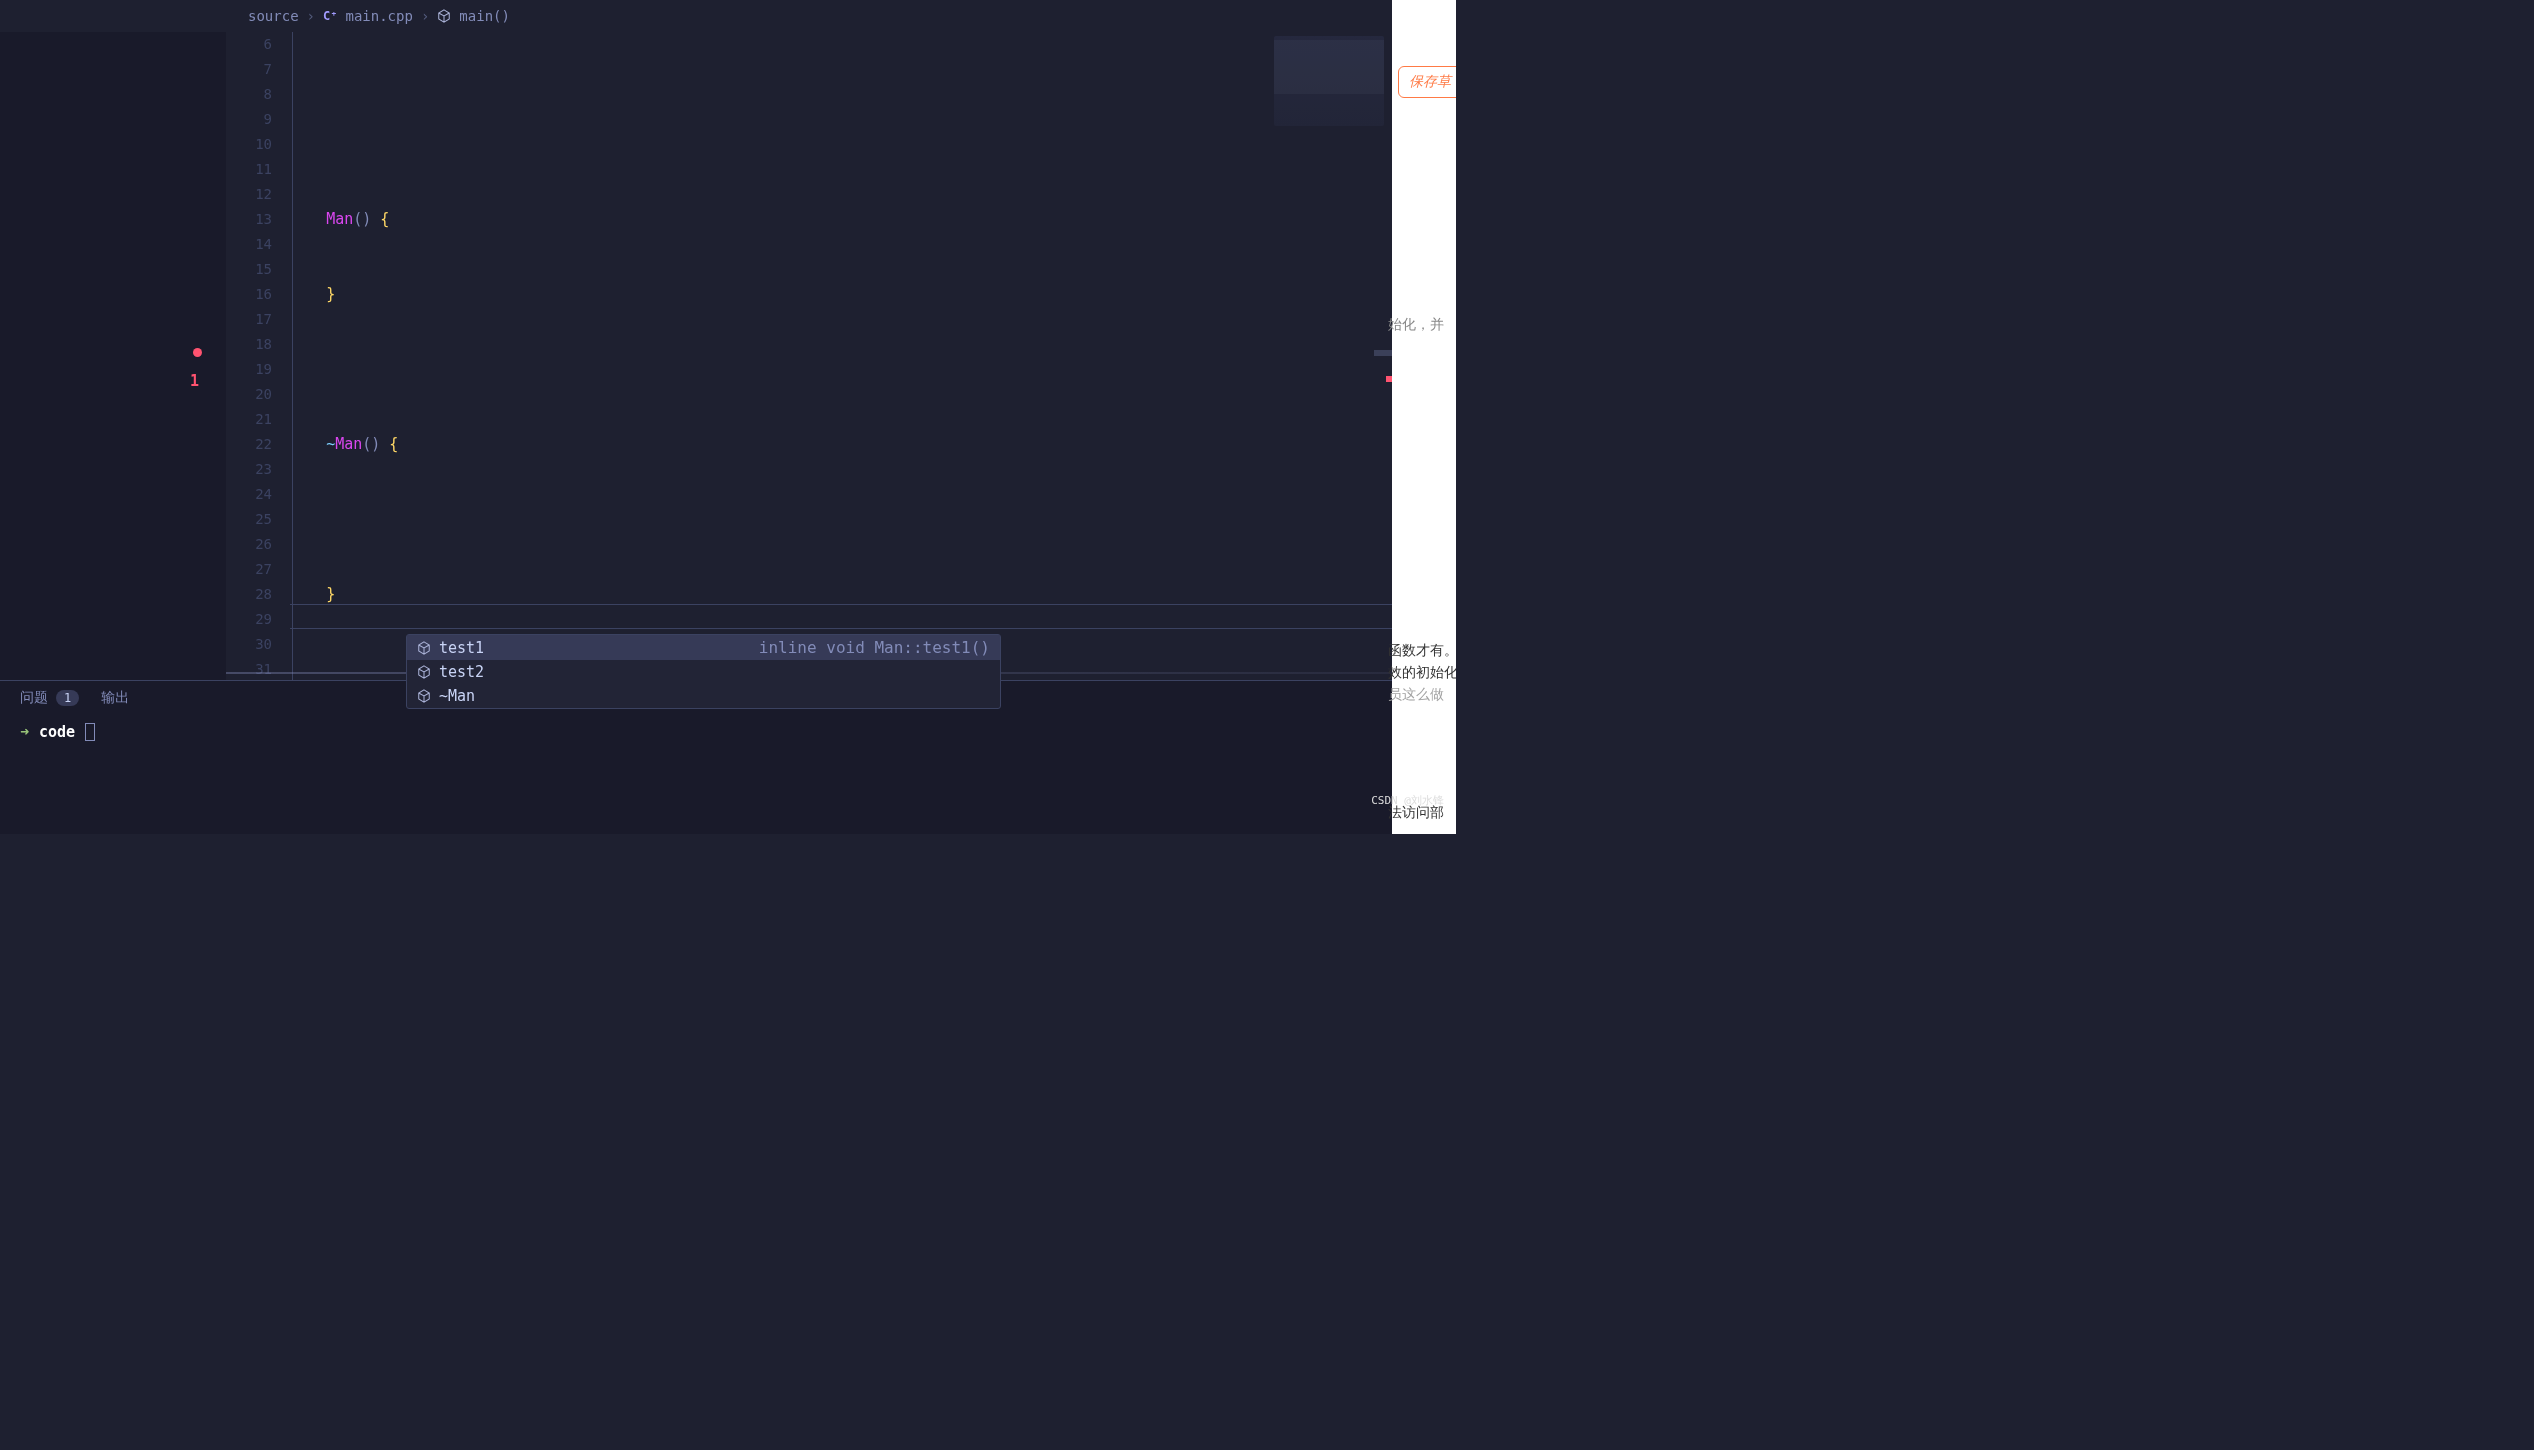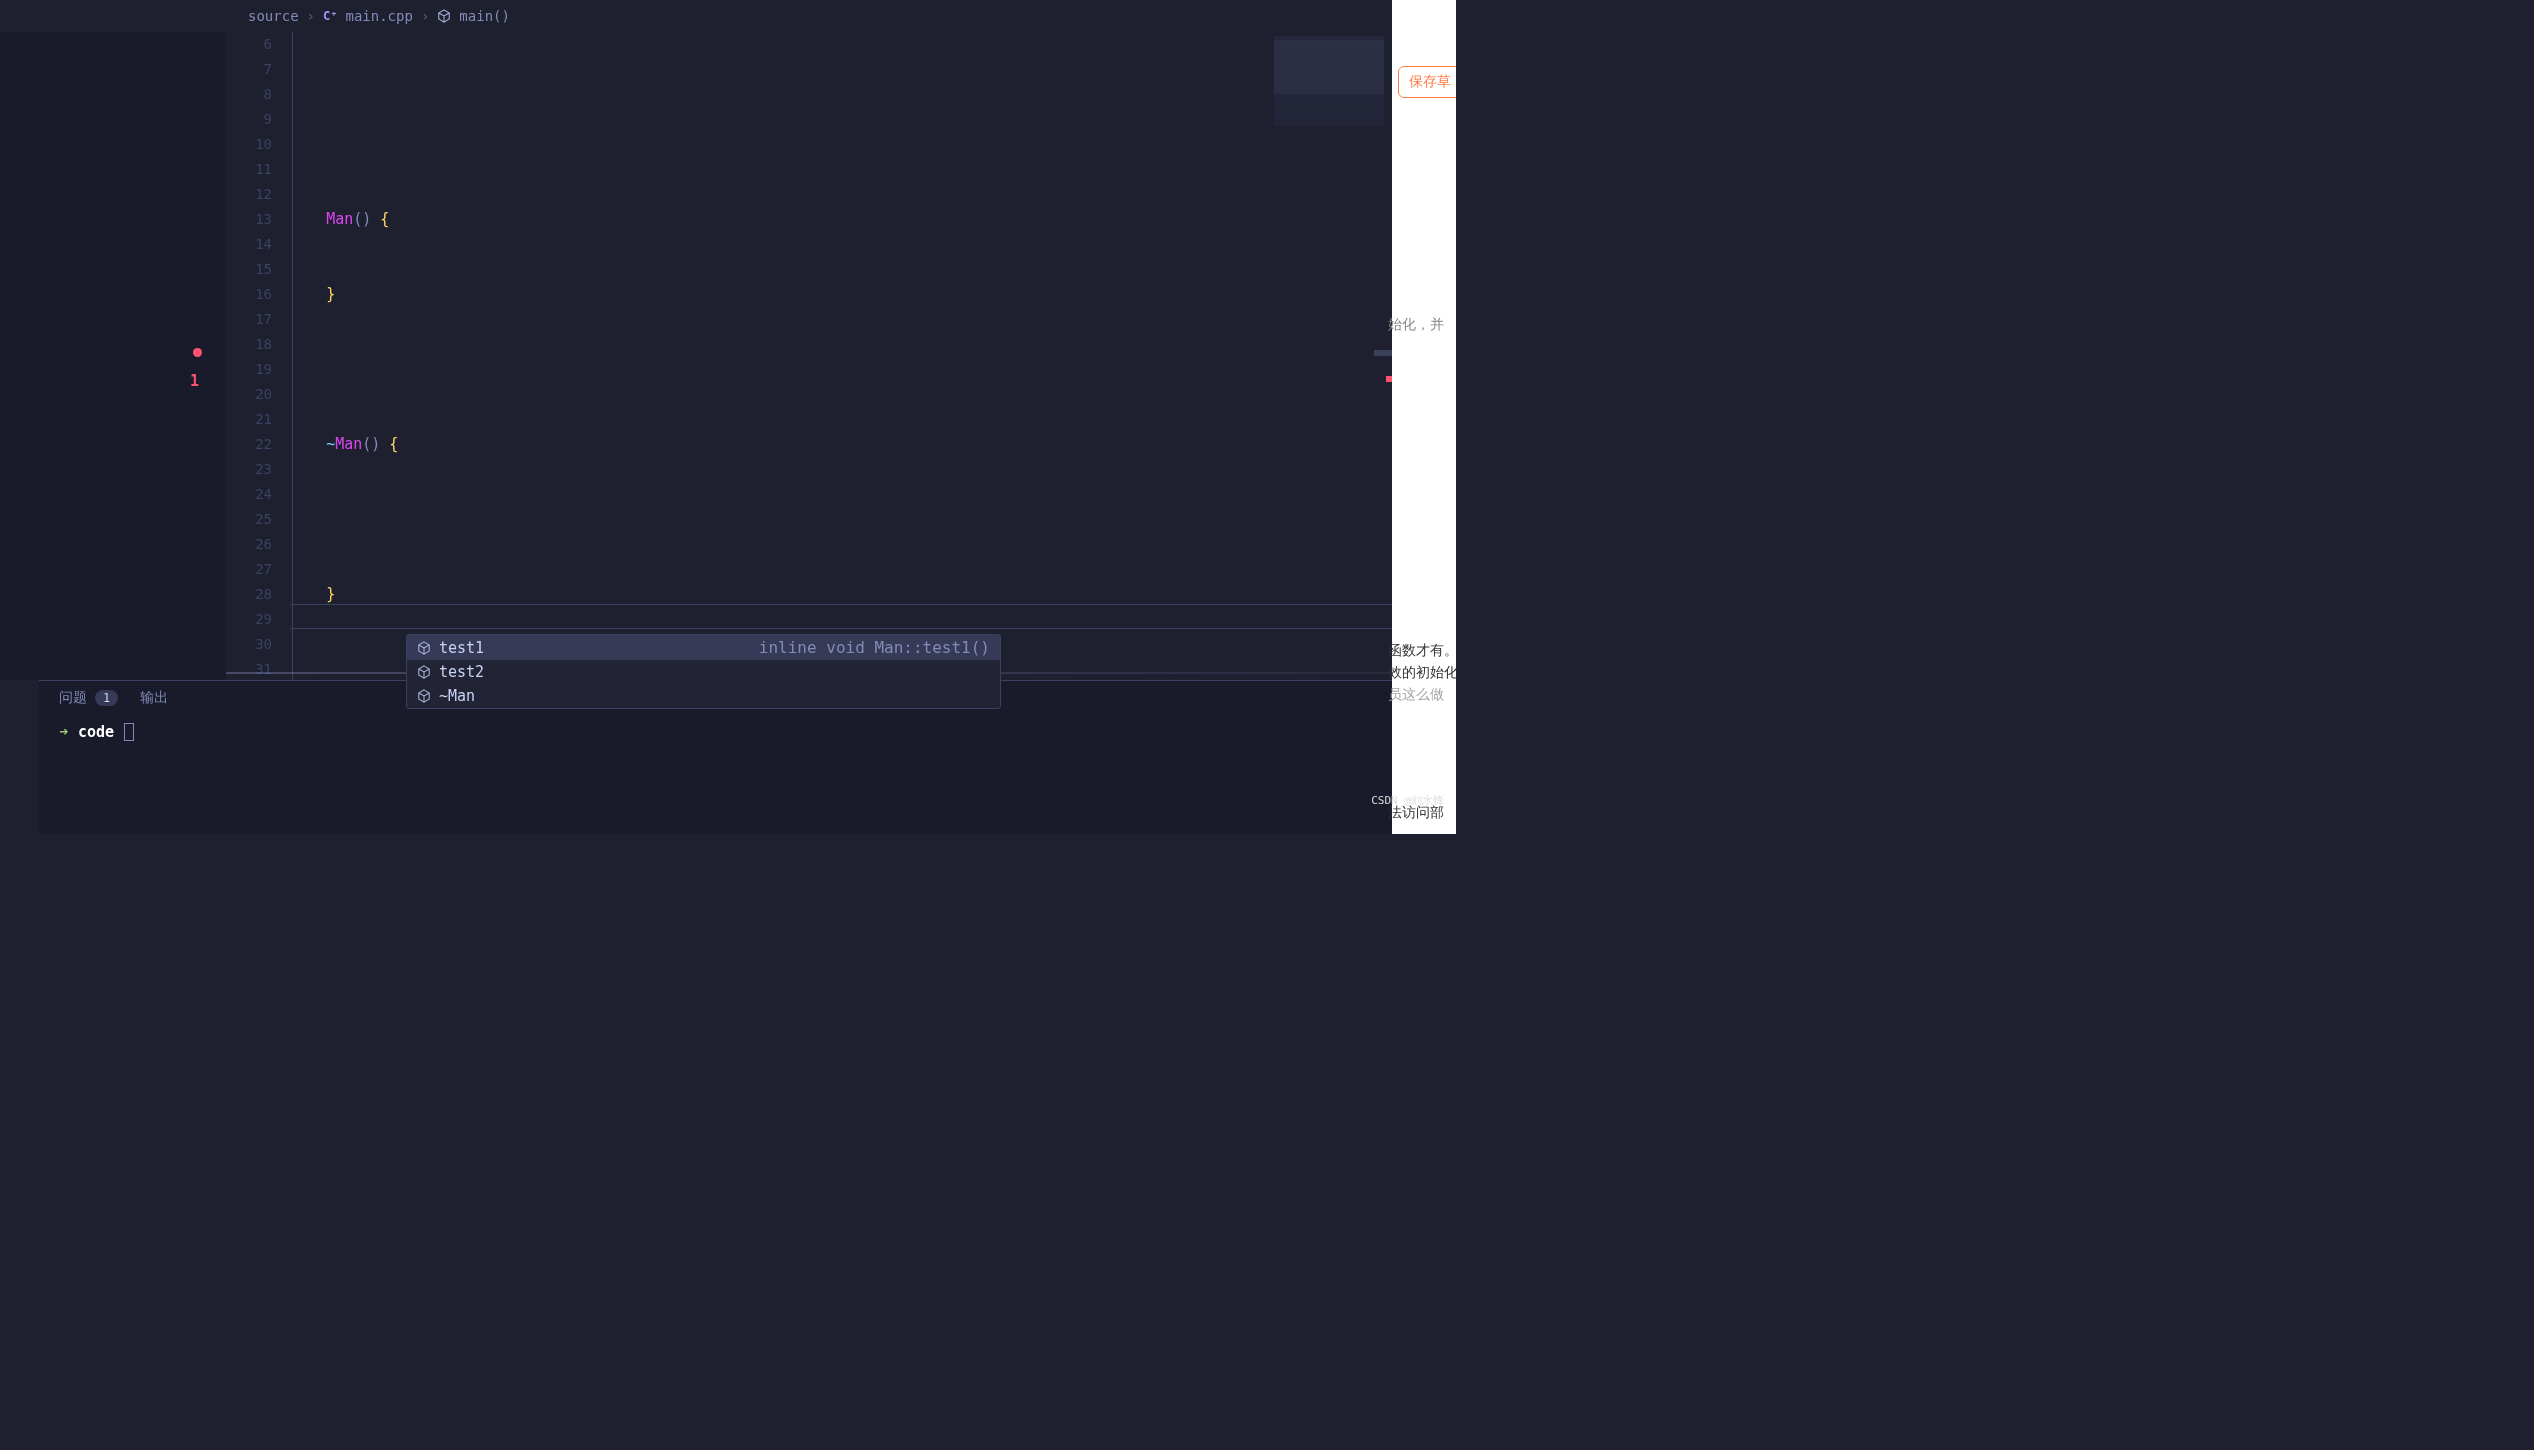--- a/index.html
+++ b/index.html
@@ -164,21 +164,20 @@
     font-size: 12px;
   }
   .panel {
     position: absolute;
     left: 0;
     top: 680px;
     width: 1677px;
     height: 154px;
     background: #191a2a;
     border-top: 1px solid #3b4261;
-    margin-left: 39px;
   }
   .panel-tabs {
     display: flex;
     align-items: center;
     padding: 8px 20px;
     gap: 22px;
     color: #828bb8;
     font-size: 14px;
   }
   .panel-tabs .tab { display: flex; align-items: center; gap: 8px; cursor: pointer; }
@@ -217,20 +216,21 @@
     position: absolute;
     top: 66px;
     left: 1398px;
     border: 1px solid #ff7a45;
     color: #ff7a45;
     border-radius: 6px;
     padding: 6px 10px;
     font-size: 14px;
     background: #fff;
     white-space: nowrap;
+    font-style: italic;
   }
   .cn-text {
     position: absolute;
     left: 1388px;
     color: #888;
     font-size: 14px;
     font-family: -apple-system, sans-serif;
     white-space: nowrap;
   }
   .watermark {

